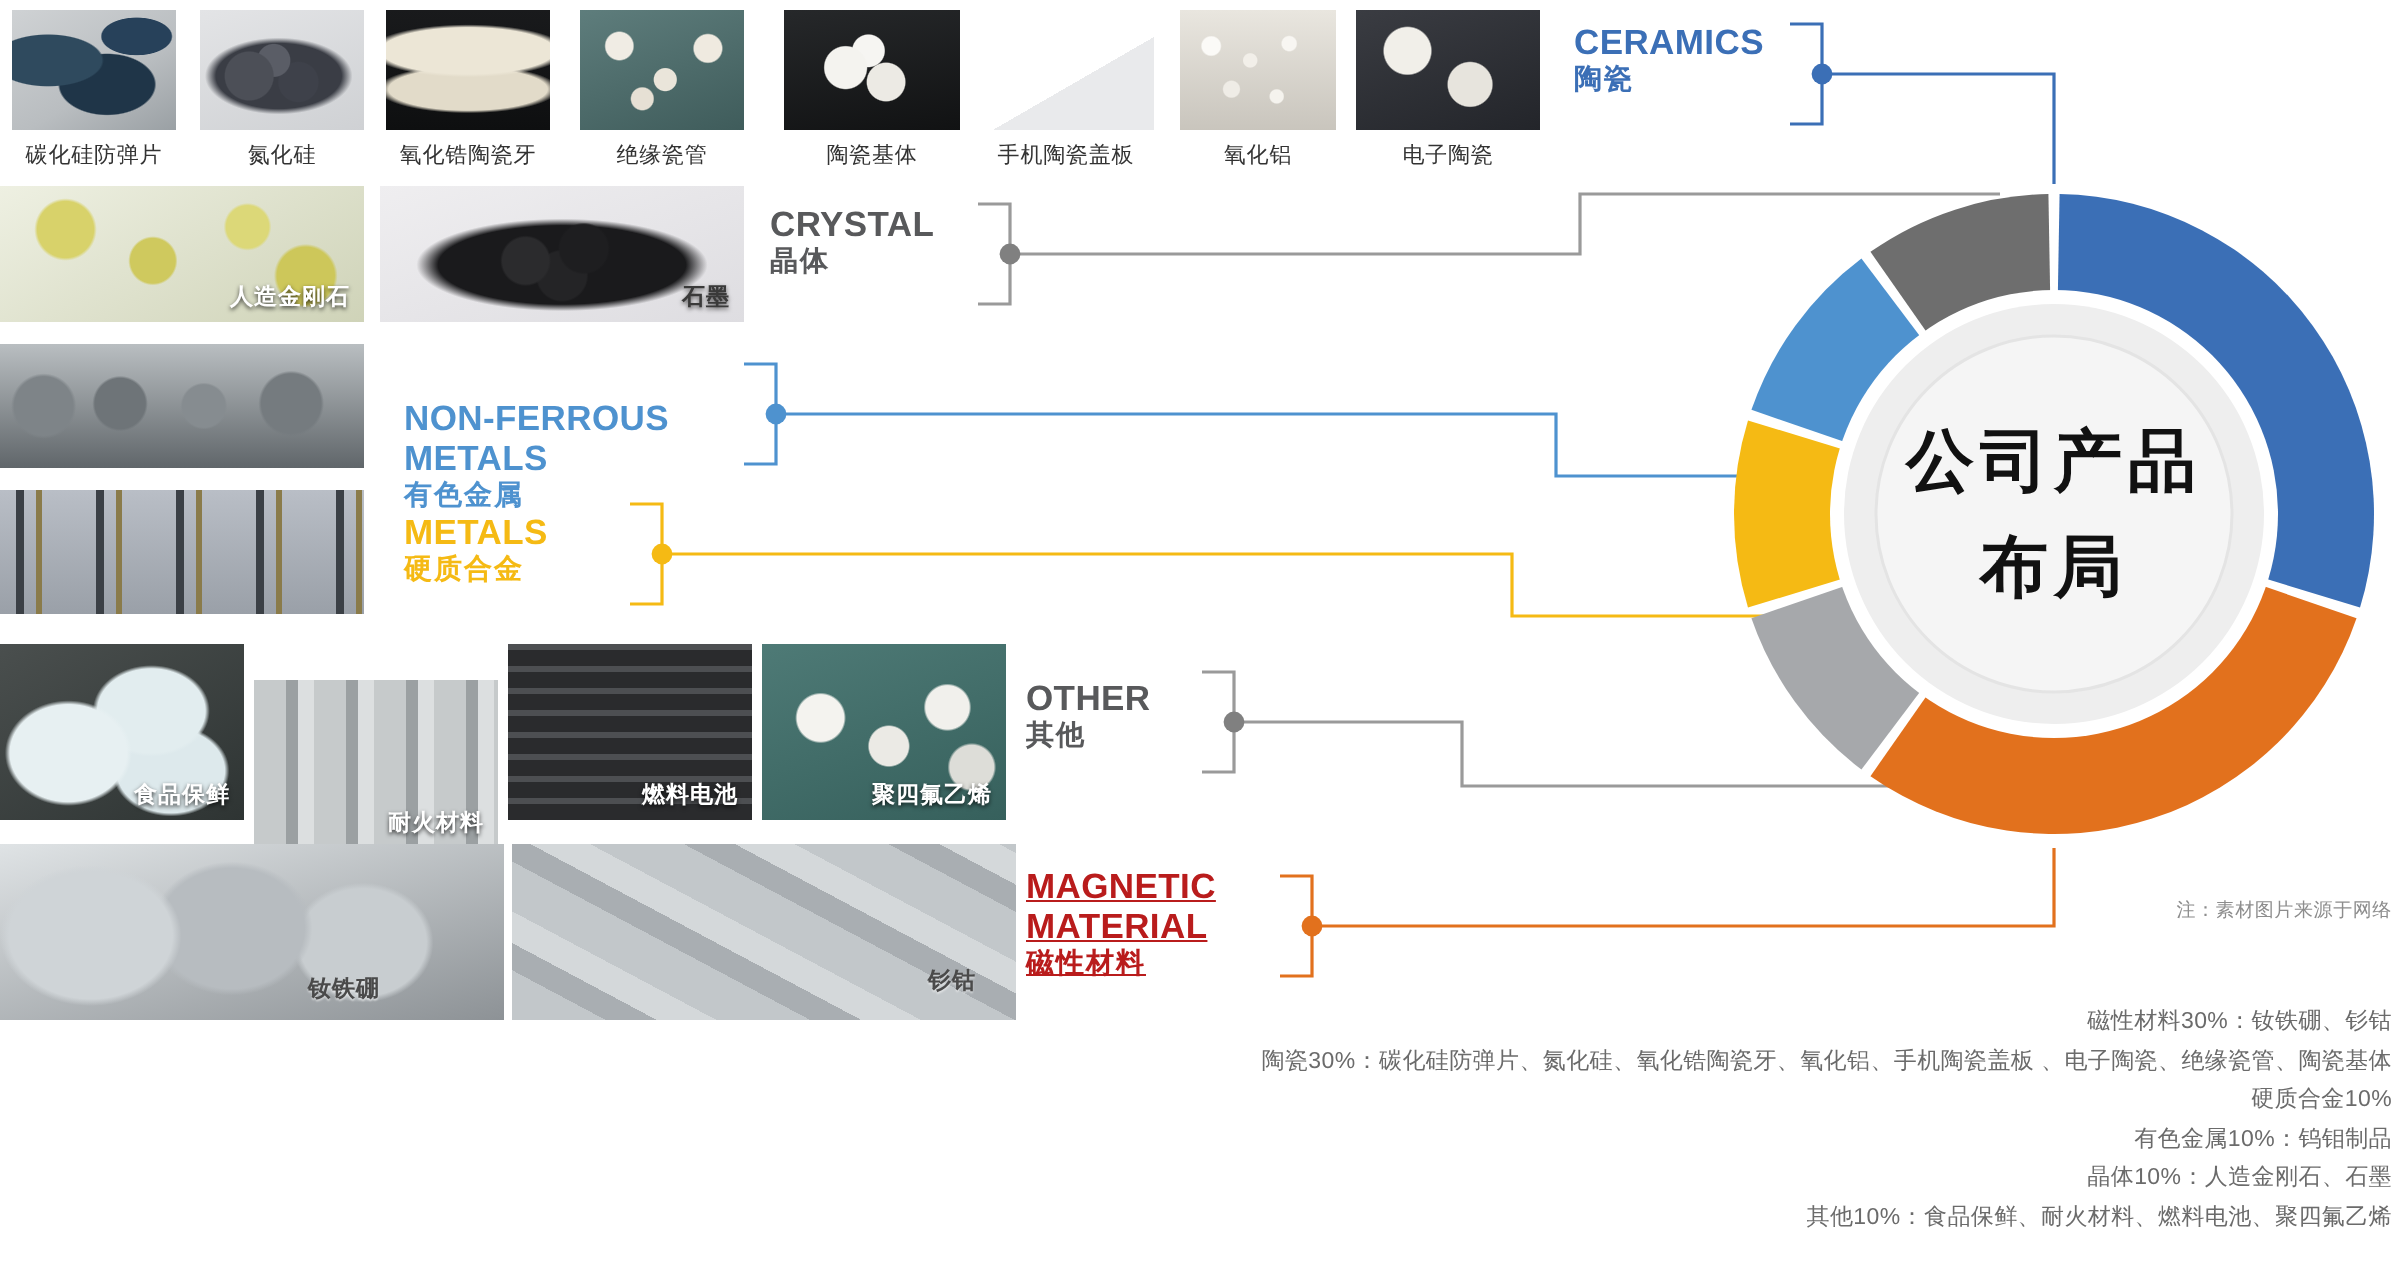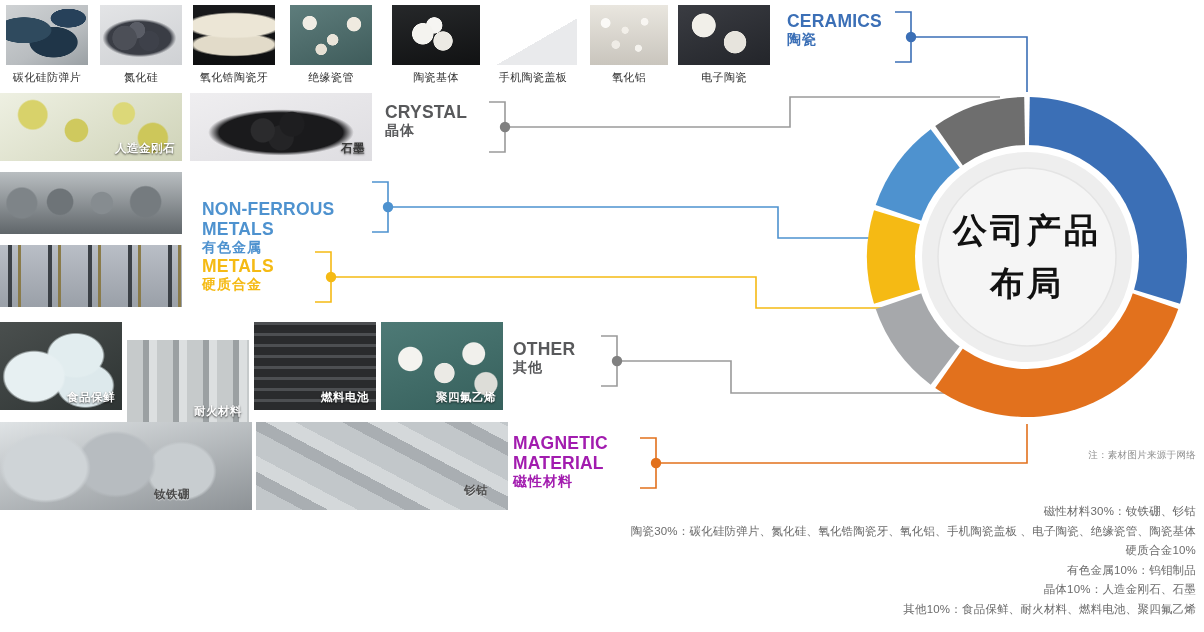--- a/index.html
+++ b/index.html
@@ -293,21 +293,21 @@
   <div class="cat" style="left:202px;top:257px;color:#F5BA14;">
     <div class="en">METALS</div>
     <div class="cn">硬质合金</div>
   </div>
 
   <div class="cat" style="left:513px;top:340px;color:#58595B;">
     <div class="en">OTHER</div>
     <div class="cn">其他</div>
   </div>
 
-  <div class="cat" style="left:513px;top:434px;color:#a21caf;">
+  <div class="cat" style="left:513px;top:434px;color:#b91c1c;text-decoration:underline;">
     <div class="en">MAGNETIC</div>
     <div class="en">MATERIAL</div>
     <div class="cn">磁性材料</div>
   </div>
 
   <div id="donut">
     <svg viewBox="0 0 350 350" width="350" height="350">
       <g id="slices">
           <path d="M 175 175 L 177.79238502996535 15.024368774977404 A 160 160 0 0 1 328.0087609540857 221.77947275563787 Z" fill="#3B6FB6"></path>
           <path d="M 175 175 L 326.2829720958907 227.09090471314505 A 160 160 0 0 1 83.22777018383266 306.06432708623873 Z" fill="#E2711D"></path>

